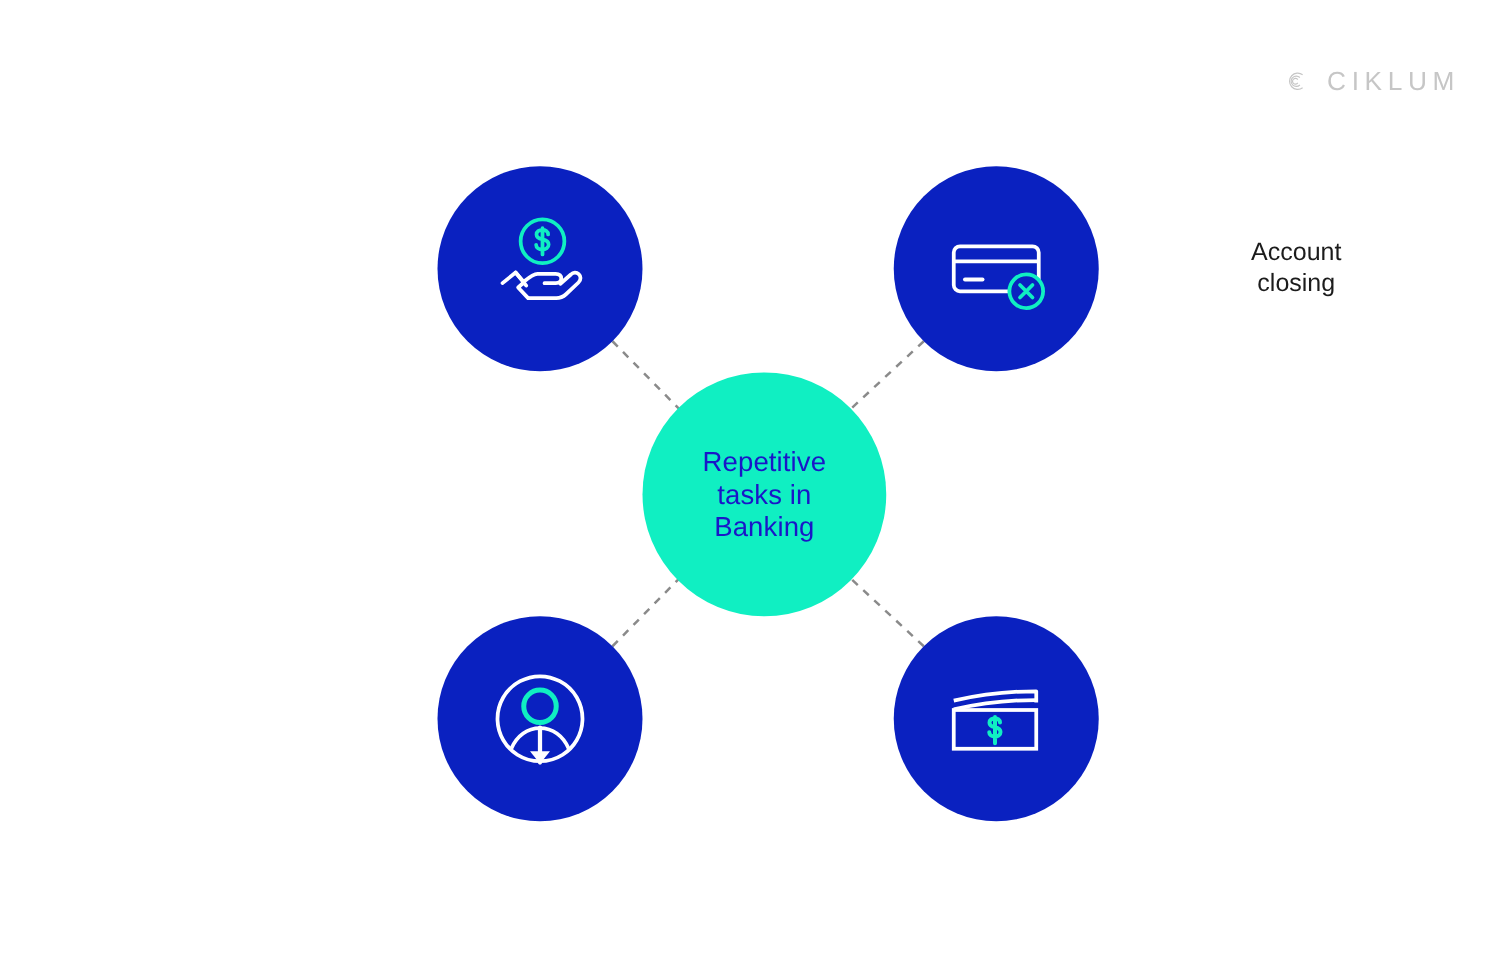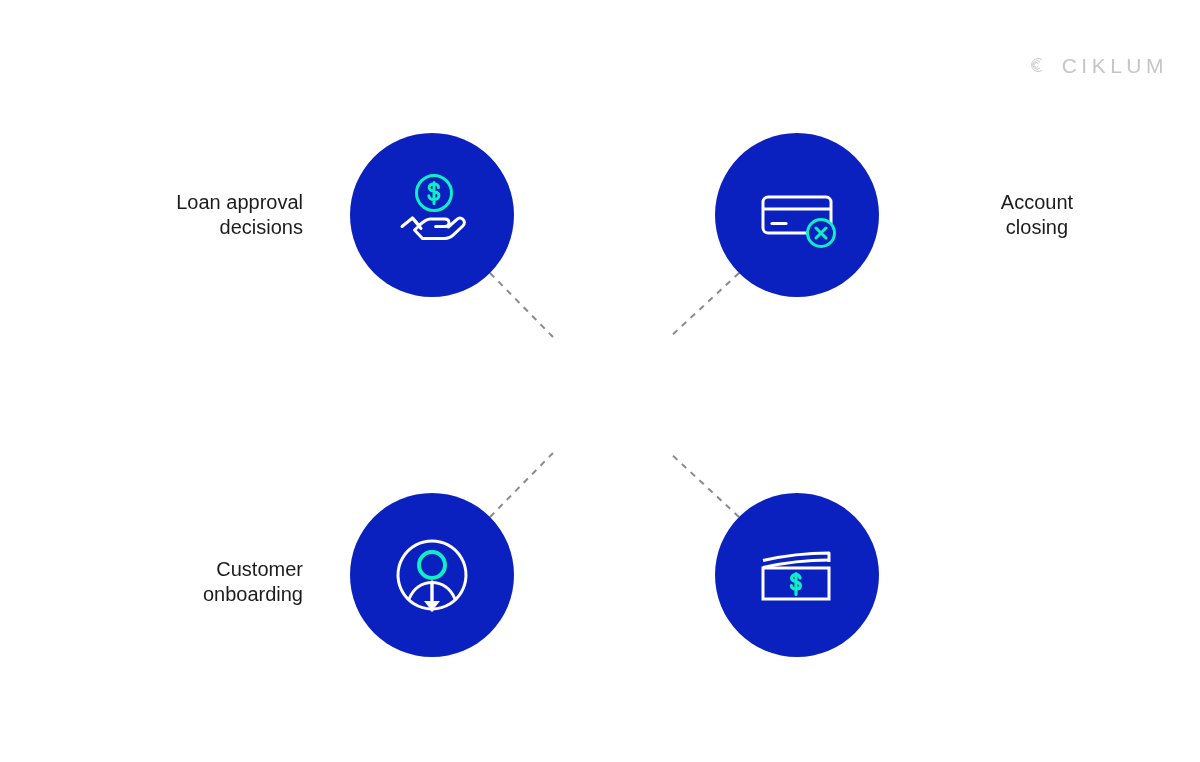--- a/index.html
+++ b/index.html
@@ -164,21 +164,22 @@
 
   <div class="node" id="node-pay">
     <svg width="104" height="104" viewBox="0 0 104 104">
       <path d="M18 37.5 c22-5 44-7.5 66-7.5 v9" fill="none" stroke="#ffffff" stroke-width="3" stroke-linejoin="round"></path>
       <path d="M18 44.5 c22-5 44-7.5 66-7.5" fill="none" stroke="#ffffff" stroke-width="3" stroke-linejoin="round"></path>
       <rect x="18" y="45" width="66" height="31" fill="none" stroke="#ffffff" stroke-width="3"></rect>
       <path d="M51 50.5 v21 M55 55 c0-2.1-1.9-3.3-4.1-3.3 -2.3 0-4.3 1.2-4.3 3.4 0 2.2 1.9 3 4.3 3.6 2.5 0.6 4.5 1.4 4.5 3.8 0 2.4-2.1 3.6-4.6 3.6 -2.3 0-4.4-1.2-4.4-3.4" fill="none" stroke="#10efc2" stroke-width="3.2" stroke-linecap="round" stroke-linejoin="round"></path>
     </svg>
   </div>
 
+  <div id="hub">
+    <div class="hub-text">Repetitive
+tasks in
+Banking</div>
+  </div>
 
-  <div class="label left" id="label-loan">Loan approval
-decisions</div>
   <div class="label right" id="label-close">Account
 closing</div>
-  <div class="label left" id="label-onb">Customer
-onboarding</div>
 
 </div>
 
 </body></html>

